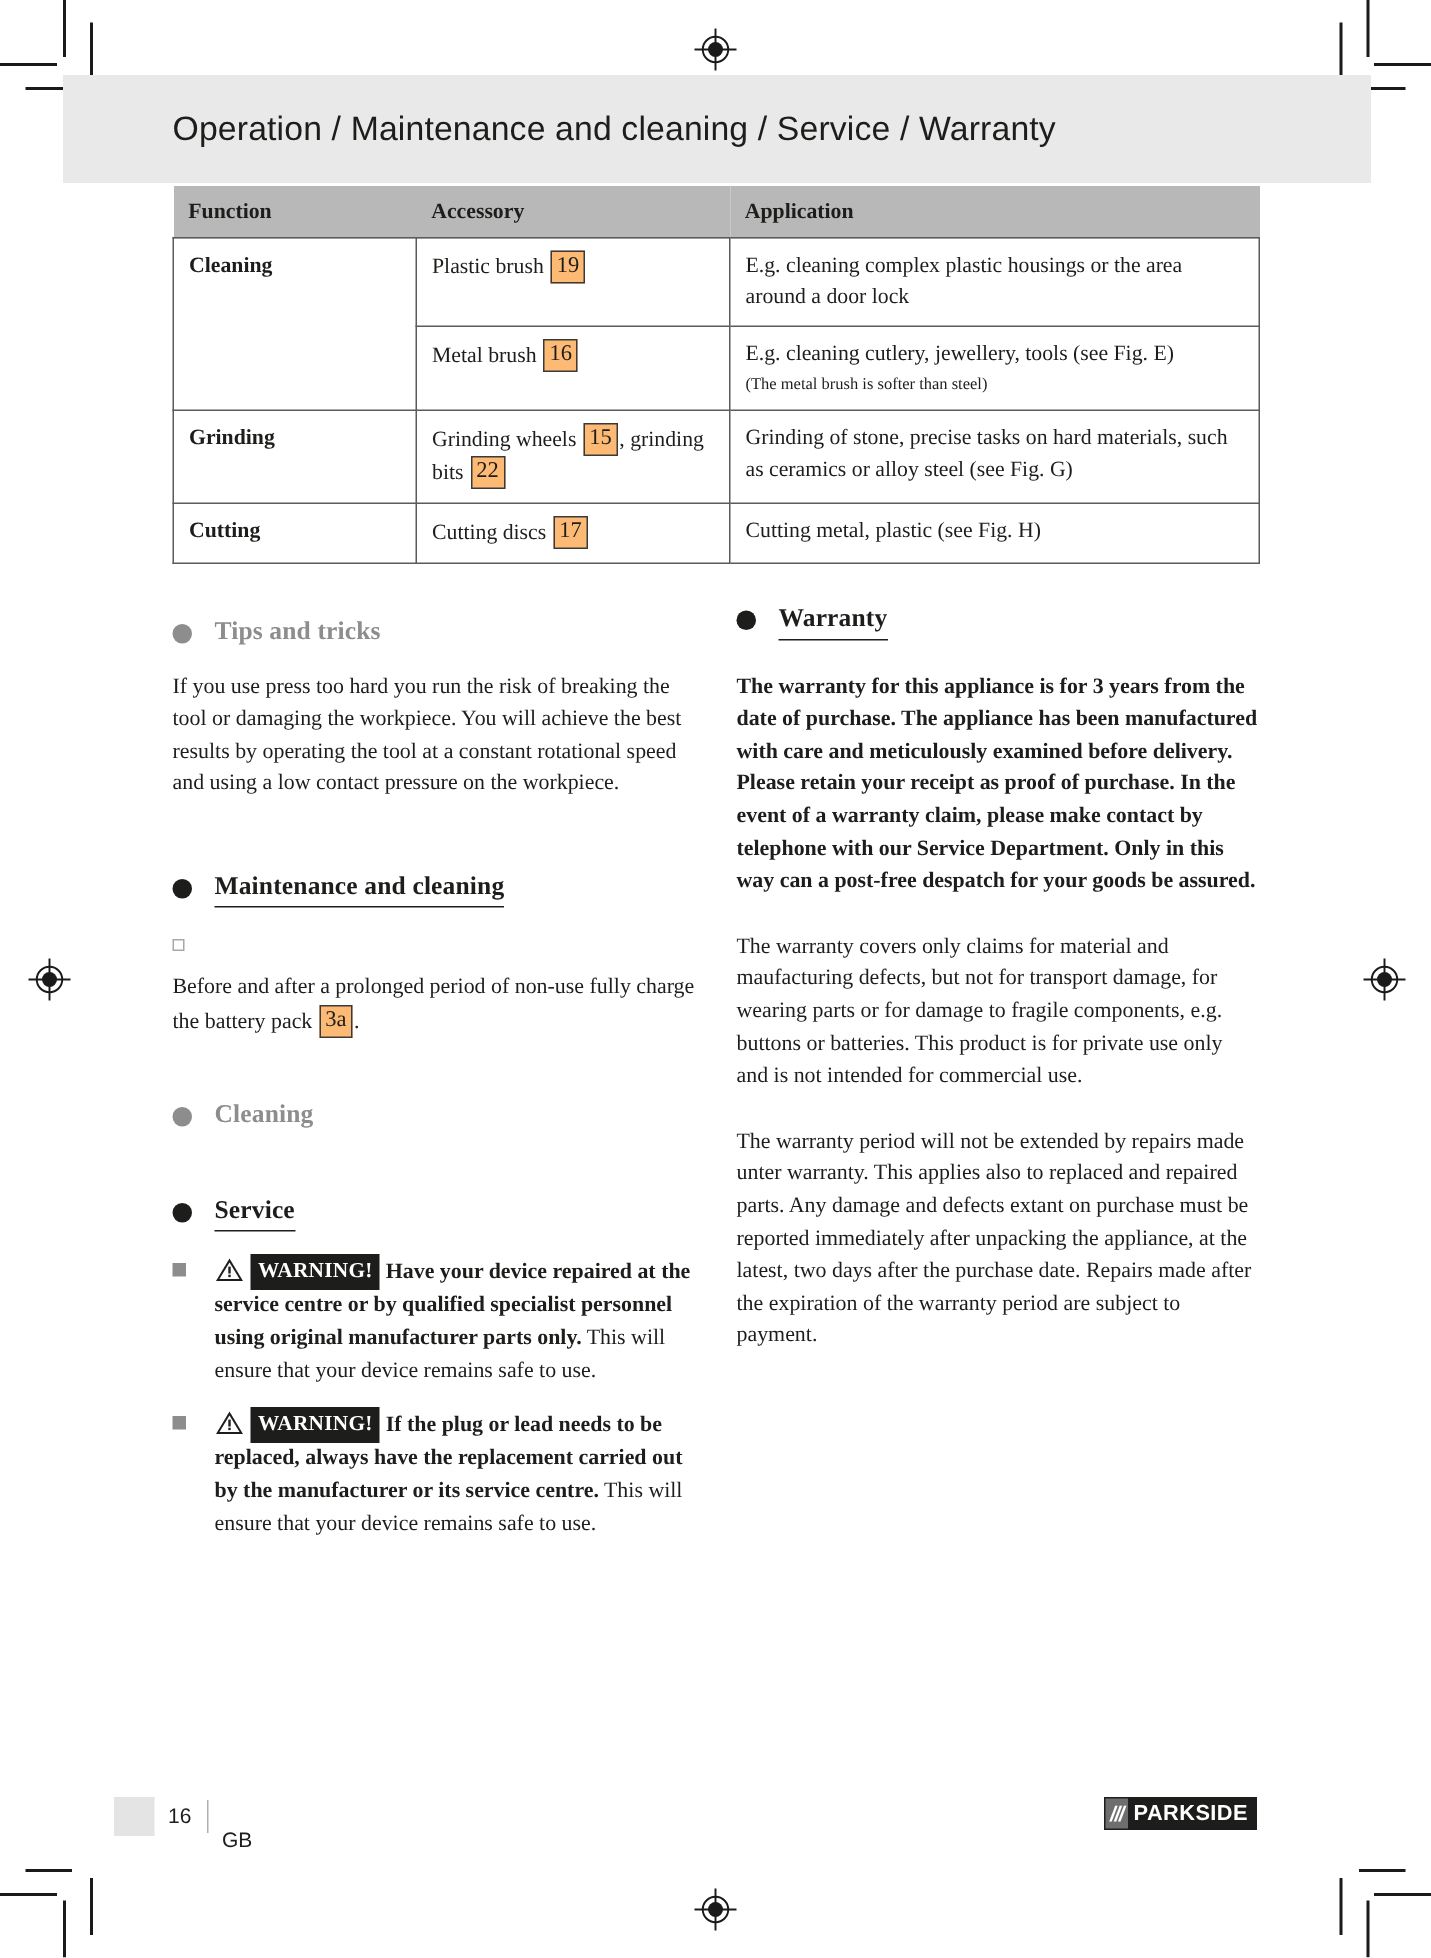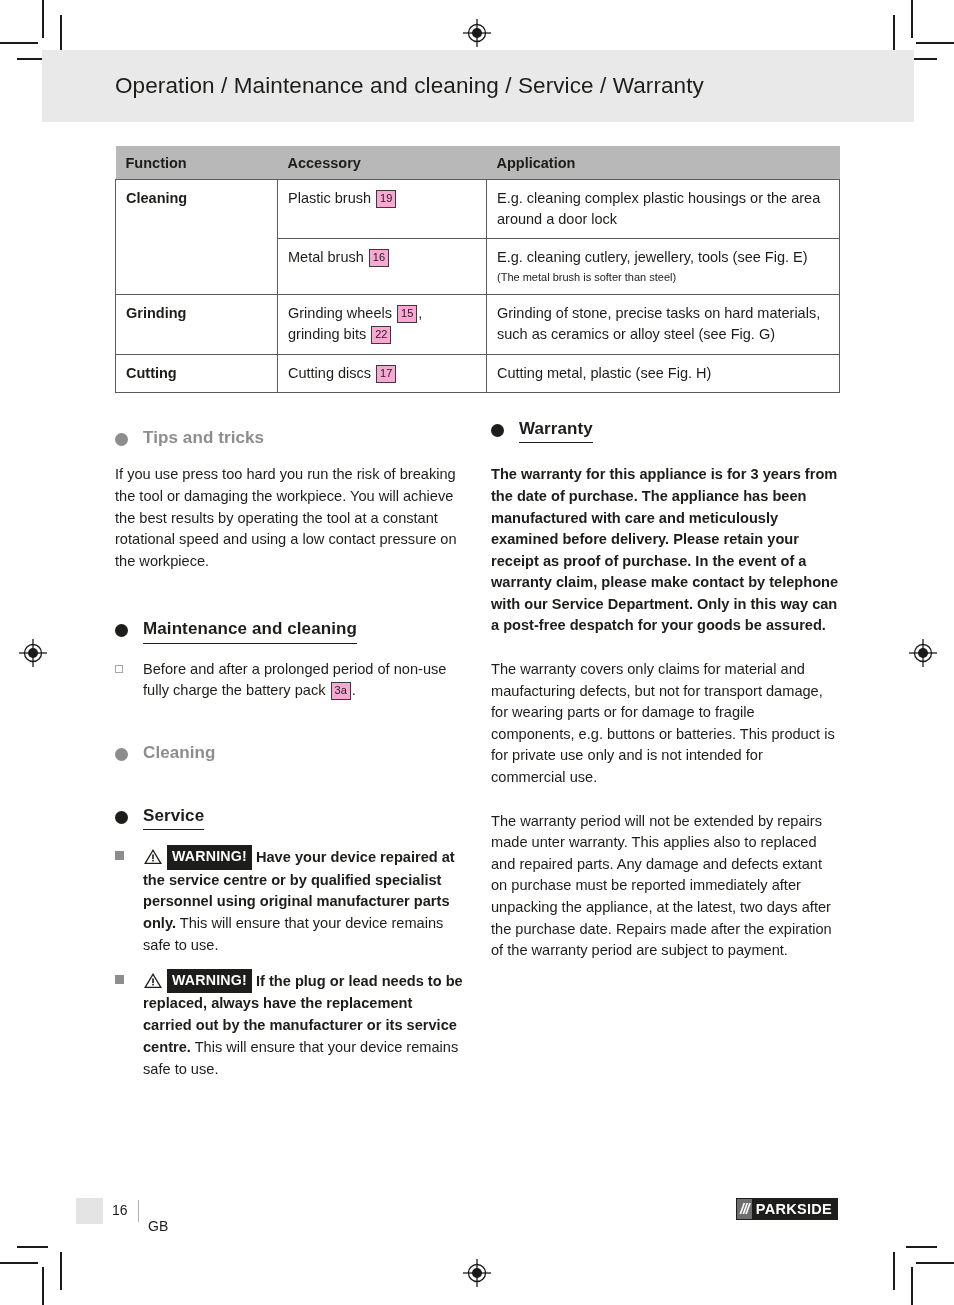--- a/index.html
+++ b/index.html
@@ -26,22 +26,23 @@
     margin-left: 73px;
     font-size: 22.5px;
     color: #1d1d1b;
     letter-spacing: 0.1px;
     font-weight: 400;
     white-space: nowrap;
   }
 
   
   .content {
-    position: absolute; left: 115px; top: 146px;
+    position: absolute; left: 115px; top: 124px;
     width: 724px;
+    font-family: Liberation Serif, serif;
   }
 
   
   table.acc {
     width: 724px;
     border-collapse: collapse;
     table-layout: fixed;
   }
   table.acc th {
     background: #b8b8b8;
@@ -63,22 +64,22 @@
   table.acc td.fn { font-weight: bold; }
   col.c1 { width: 162px; }
   col.c2 { width: 209px; }
   col.c3 { width: 353px; }
   .note { display: block; font-size: 11px; margin-top: 2px; color: #1d1d1b; }
 
   
   .ref {
     display: inline-block;
     border: 1px solid #3a3a3a;
-    background: #f9a8d4;
-    font-size: 11px;
+    background: #fdba74;
+    font-size: 15px;
     line-height: 1;
     padding: 2px 3px 3px 3px;
     margin: 0 1px;
     vertical-align: 1px;
     color: #1d1d1b;
   }
 
   
   .cols {
     display: flex;
@@ -294,21 +295,21 @@
         <span class="h-text gray">Tips and tricks</span>
       </div>
       <p class="body">If you use press too hard you run the risk of breaking the tool or damaging the workpiece. You will achieve the best results by operating the tool at a constant rotational speed and using a low contact pressure on the workpiece.</p>
 
       <div class="h-row" style="margin-top:46px;">
         <span class="h-bullet black"></span>
         <span class="h-text black ul">Maintenance and cleaning</span>
       </div>
 
 
-      <div class="li" style="">
+      <div class="li" style="flex-direction:column;">
         <span class="li-mark">
             <span class="sq-hollow"></span>
           </span>
         <span class="li-body"><span>Before and after a prolonged period of non-use fully charge the battery pack</span> <span class="ref">3a</span><span>.</span></span>
       </div>
 
       <div class="h-row" style="margin-top:40px;">
         <span class="h-bullet gray"></span>
         <span class="h-text gray">Cleaning</span>
       </div>

